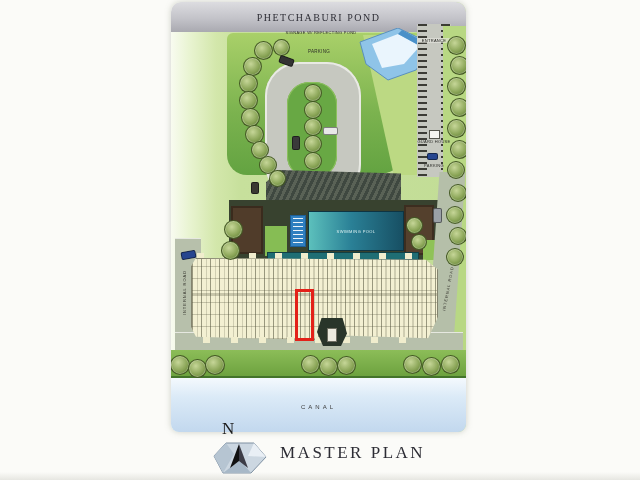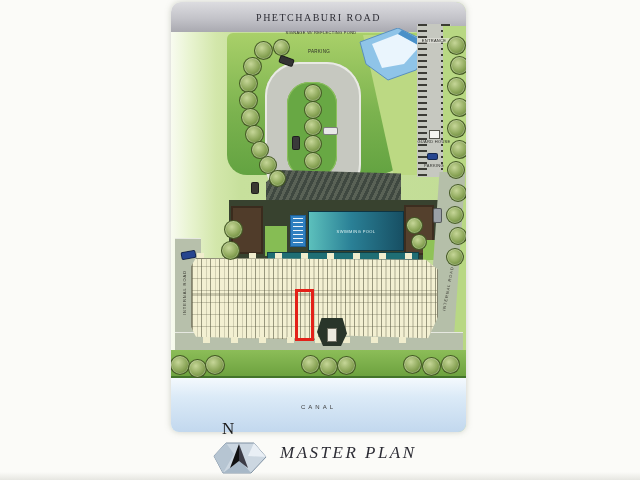--- a/index.html
+++ b/index.html
@@ -86,30 +86,30 @@
   
   .tree{position:absolute;border-radius:50%;
     background:radial-gradient(circle at 40% 35%,#c6d698,#8aa557 55%,#627f37 88%);
     border:1px solid rgba(58,78,28,.85);box-shadow:inset 0 0 0 1px rgba(255,255,255,.25);}
   .car{position:absolute;border-radius:2px;border:1px solid rgba(0,0,0,.45);}
   
   .north{position:absolute;left:222px;top:419px;font-family:"Liberation Serif",serif;
     font-size:17px;color:#1c1c1c;}
   .gem{position:absolute;left:208px;top:440px;}
   .title{position:absolute;left:280px;top:443px;font-family:"Liberation Serif",serif;
-    font-size:17px;letter-spacing:2.5px;color:#2c2c34;font-style:italic;}
+    font-size:17px;letter-spacing:2.5px;color:#2c2c34;}
 </style>
 </head>
 <body>
 
 <div class="stage">
   <div class="sheet">
 
     <div class="toproad">
-      <span>PHETCHABURI ROAD</span>
+      <span>PHETCHABURI POND</span>
     </div>
 
     <div class="lawn-main"></div>
     <div class="lawn-wedge"></div>
 
     <svg class="pond" width="78" height="54" viewBox="0 0 78 54">
       <polygon points="2,14 40,0 74,16 58,42 30,52 8,36" fill="#8fc4e8" stroke="#5a8fbe" stroke-width="1"></polygon>
       <polygon points="14,16 40,6 62,18 46,36 24,40" fill="#eaf5fd"></polygon>
       <polygon points="40,6 62,18 70,16 44,2" fill="#4a90c8"></polygon>
     </svg>

